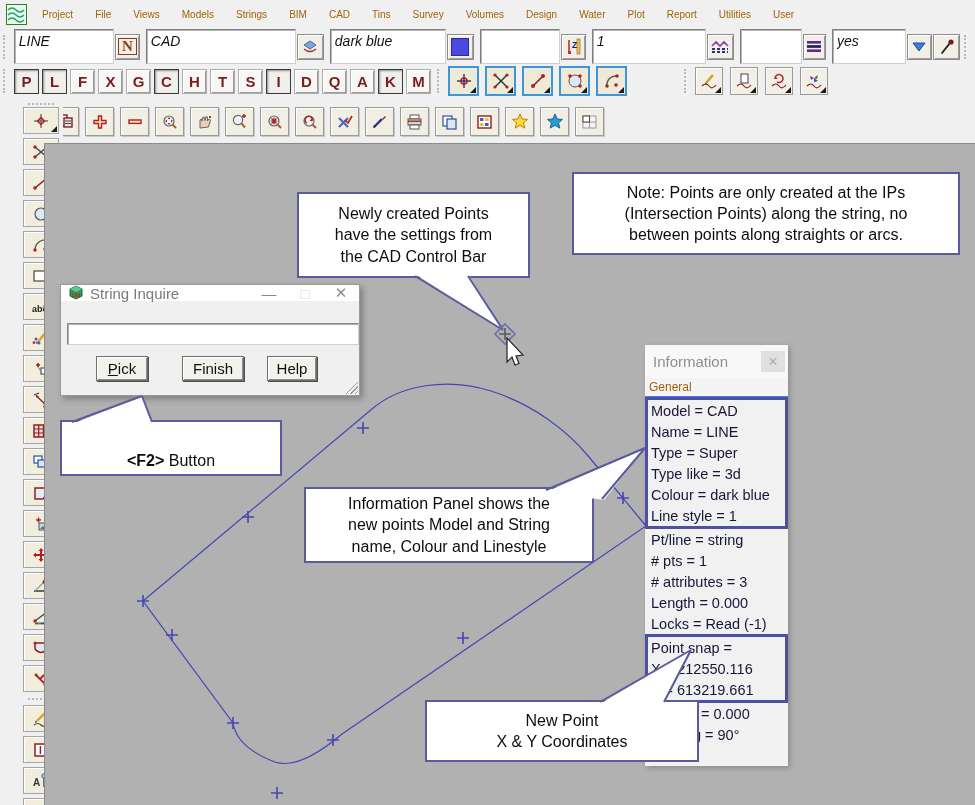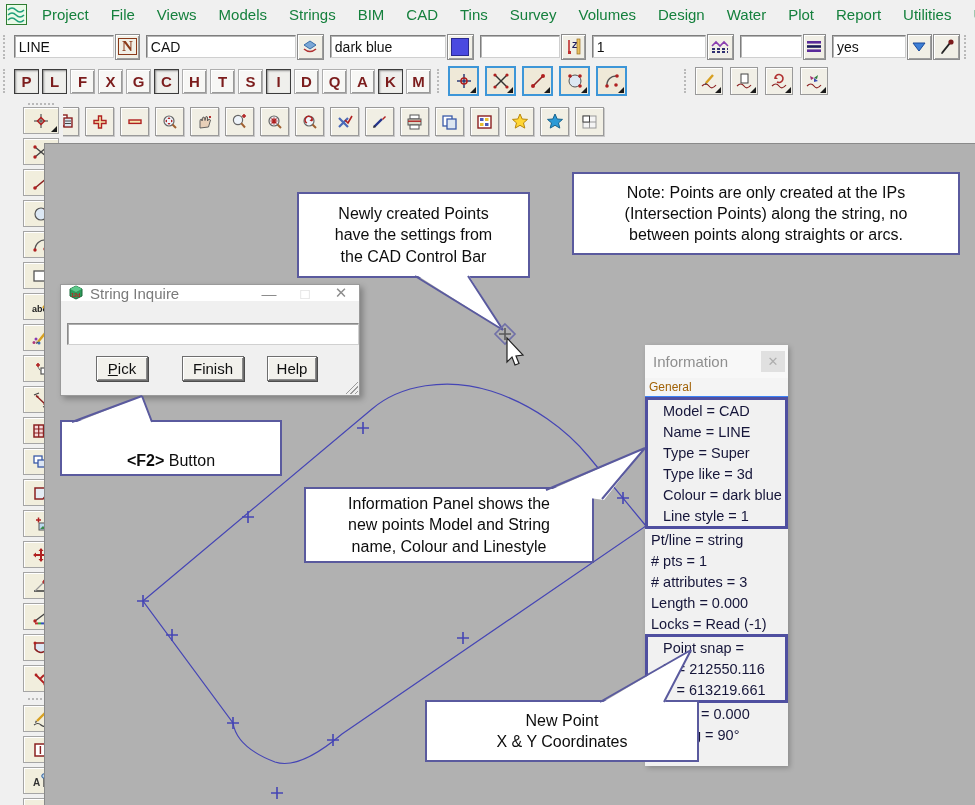--- a/index.html
+++ b/index.html
@@ -4,27 +4,27 @@
 <style>
   html,body{margin:0;padding:0;}
   body{
     width:975px;height:805px;position:relative;overflow:hidden;
     background:#f0f0f0;font-family:"Liberation Sans",sans-serif;
     -webkit-font-smoothing:antialiased;
   }
   
   .menubar{height:29px;display:flex;align-items:center;background:#f0f0f0;}
   .appicon{width:21px;height:21px;margin:0 4px 0 6px;flex:0 0 auto;}
-  .menu-item{padding:0 11px;font-size:15px;color:#15803d;white-space:nowrap;cursor:default;}
+  .menu-item{padding:0 11px;font-size:10px;color:#a16207;white-space:nowrap;cursor:default;}
   
   .controlbar{height:35px;display:flex;align-items:center;background:#f0f0f0;}
   .grip-v{width:6px;height:24px;border-left:2px dotted #b9b9b9;margin:0 3px;}
   .cfield{height:20px;background:#fff;border:1px solid #7e7e7e;border-right-color:#cfcfcf;
-    border-bottom-color:#cfcfcf;font-size:14px;padding:1px 4px 0 4px;color:#111;
-    box-shadow:inset 1px 1px 0 #b5b5b5;}
+    border-bottom-color:#cfcfcf;font-size:14px;padding:1px 4px 12px 4px;color:#111;
+    box-shadow:inset 1px 1px 0 #b5b5b5;font-style:italic;}
   .cbtn{height:24px;background:#f1efe6;border:1px solid #8c8c8c;
     box-shadow:inset 1px 1px 0 #ffffff, inset -1px -1px 0 #9d9d9d;
     display:flex;align-items:center;justify-content:center;margin-left:1px;cursor:pointer;}
   .gap6{width:6px;}
   
   .letterbar{height:34px;display:flex;align-items:center;background:#f0f0f0;}
   .lbtn{width:25px;height:25px;margin-right:3px;background:#f7f7f5;
     border:1px solid #aeaeae;box-shadow:inset 1px 1px 0 #fff, inset -1px -1px 0 #9a9a9a;
     font-size:15px;font-weight:bold;color:#7c1d1d;display:flex;align-items:center;
     justify-content:center;cursor:pointer;font-family:"Liberation Sans",sans-serif;}
@@ -86,21 +86,21 @@
     background:#f0f0f0;box-shadow:2px 2px 5px rgba(0,0,0,0.22);}
   .info-title{height:33px;background:#f8f8f8;display:flex;align-items:center;}
   .info-title-text{font-size:15px;color:#8f8f8f;margin-left:8px;flex:1;}
   .info-close{width:24px;height:21px;margin-right:3px;background:#e0e0e0;color:#aeaeae;
     font-size:13px;display:flex;align-items:center;justify-content:center;cursor:pointer;}
   .info-general{font-size:12px;color:#a16207;padding:2px 0 2px 4px;
     border-bottom:1px solid #3b82f6;background:#f4f4f4;}
   .info-row{height:21px;font-size:14.5px;color:#16163a;padding-left:6px;
     display:flex;align-items:center;background:#f1f1f1;white-space:nowrap;}
   .info-box{border:3px solid #4f4fa0;background:#f1f1f1;}
-  .info-box .info-row{padding-left:15px;}
+  .info-box .info-row{padding-left:3px;}
 </style>
 </head>
 <body>
 
 <div class="menubar">
   <svg class="appicon" viewBox="0 0 21 21">
     <rect x="0.5" y="0.5" width="20" height="20" fill="#eafae8" stroke="#2f7d32"></rect>
     <path d="M2 6 q4 -4 8 0 t8 0" fill="none" stroke="#1fa07a" stroke-width="1.6"></path>
     <path d="M2 11 q4 -4 8 0 t8 0" fill="none" stroke="#1fa07a" stroke-width="1.6"></path>
     <path d="M2 16 q4 -4 8 0 t8 0" fill="none" stroke="#1fa07a" stroke-width="1.6"></path>

